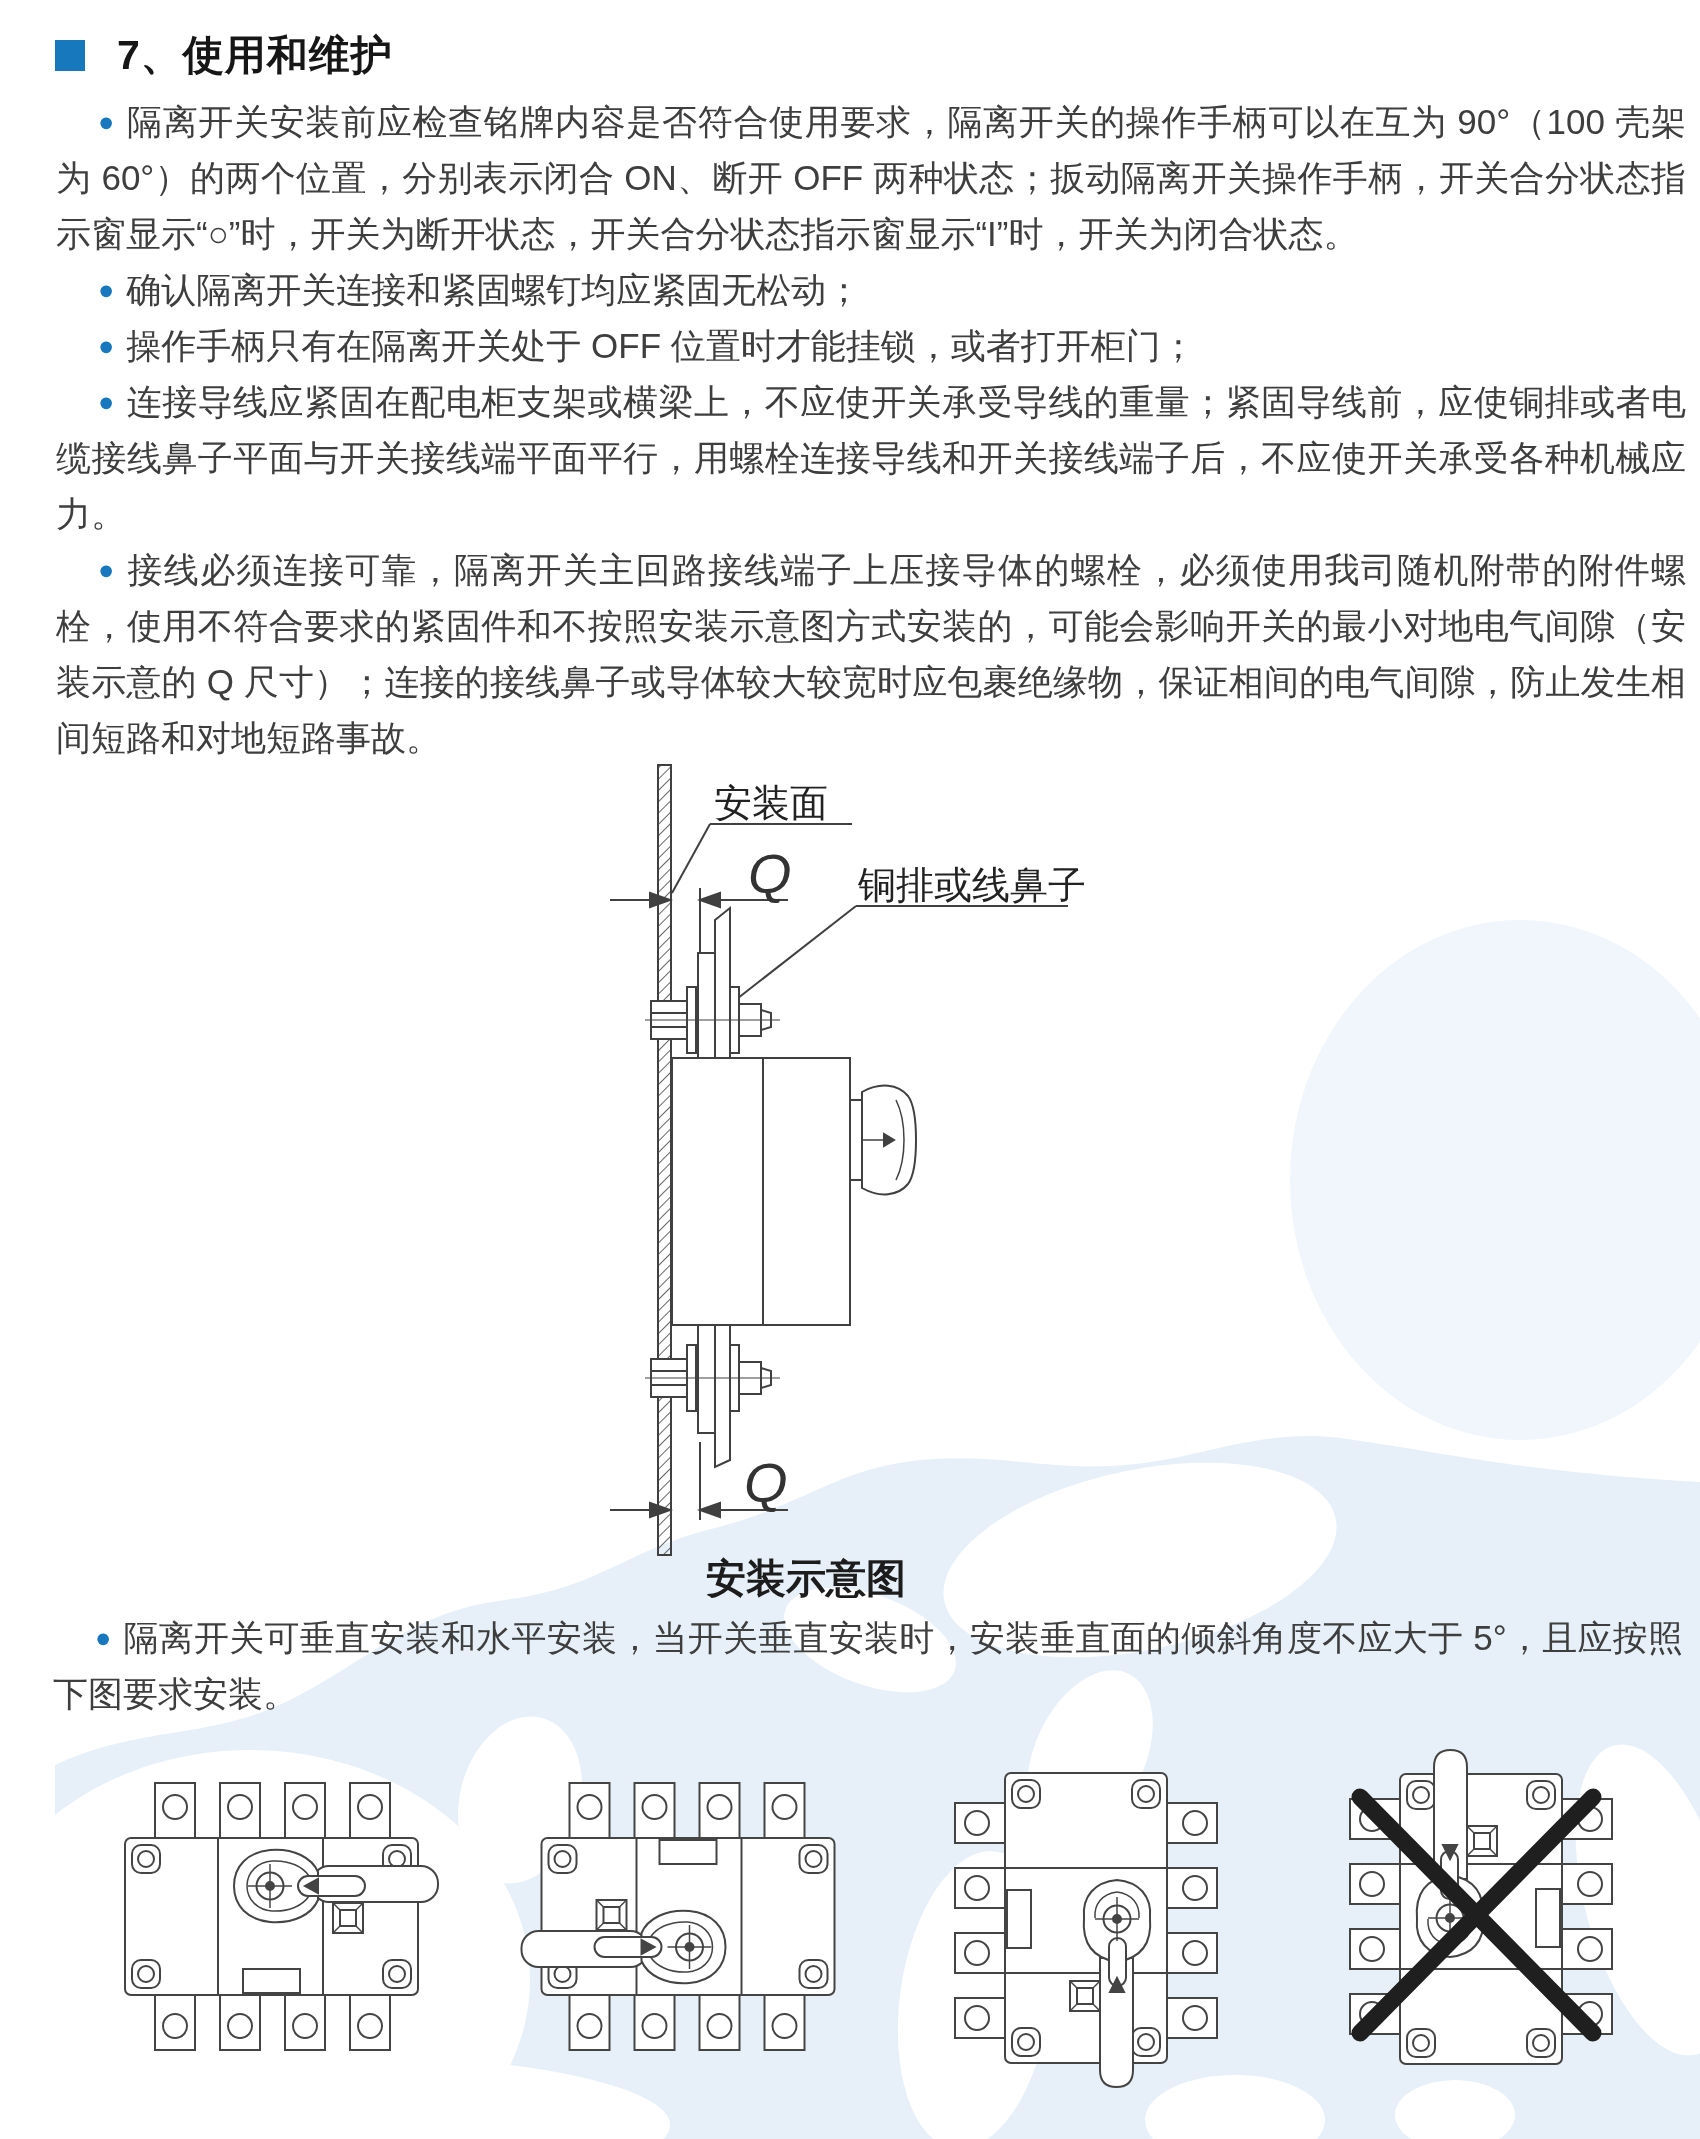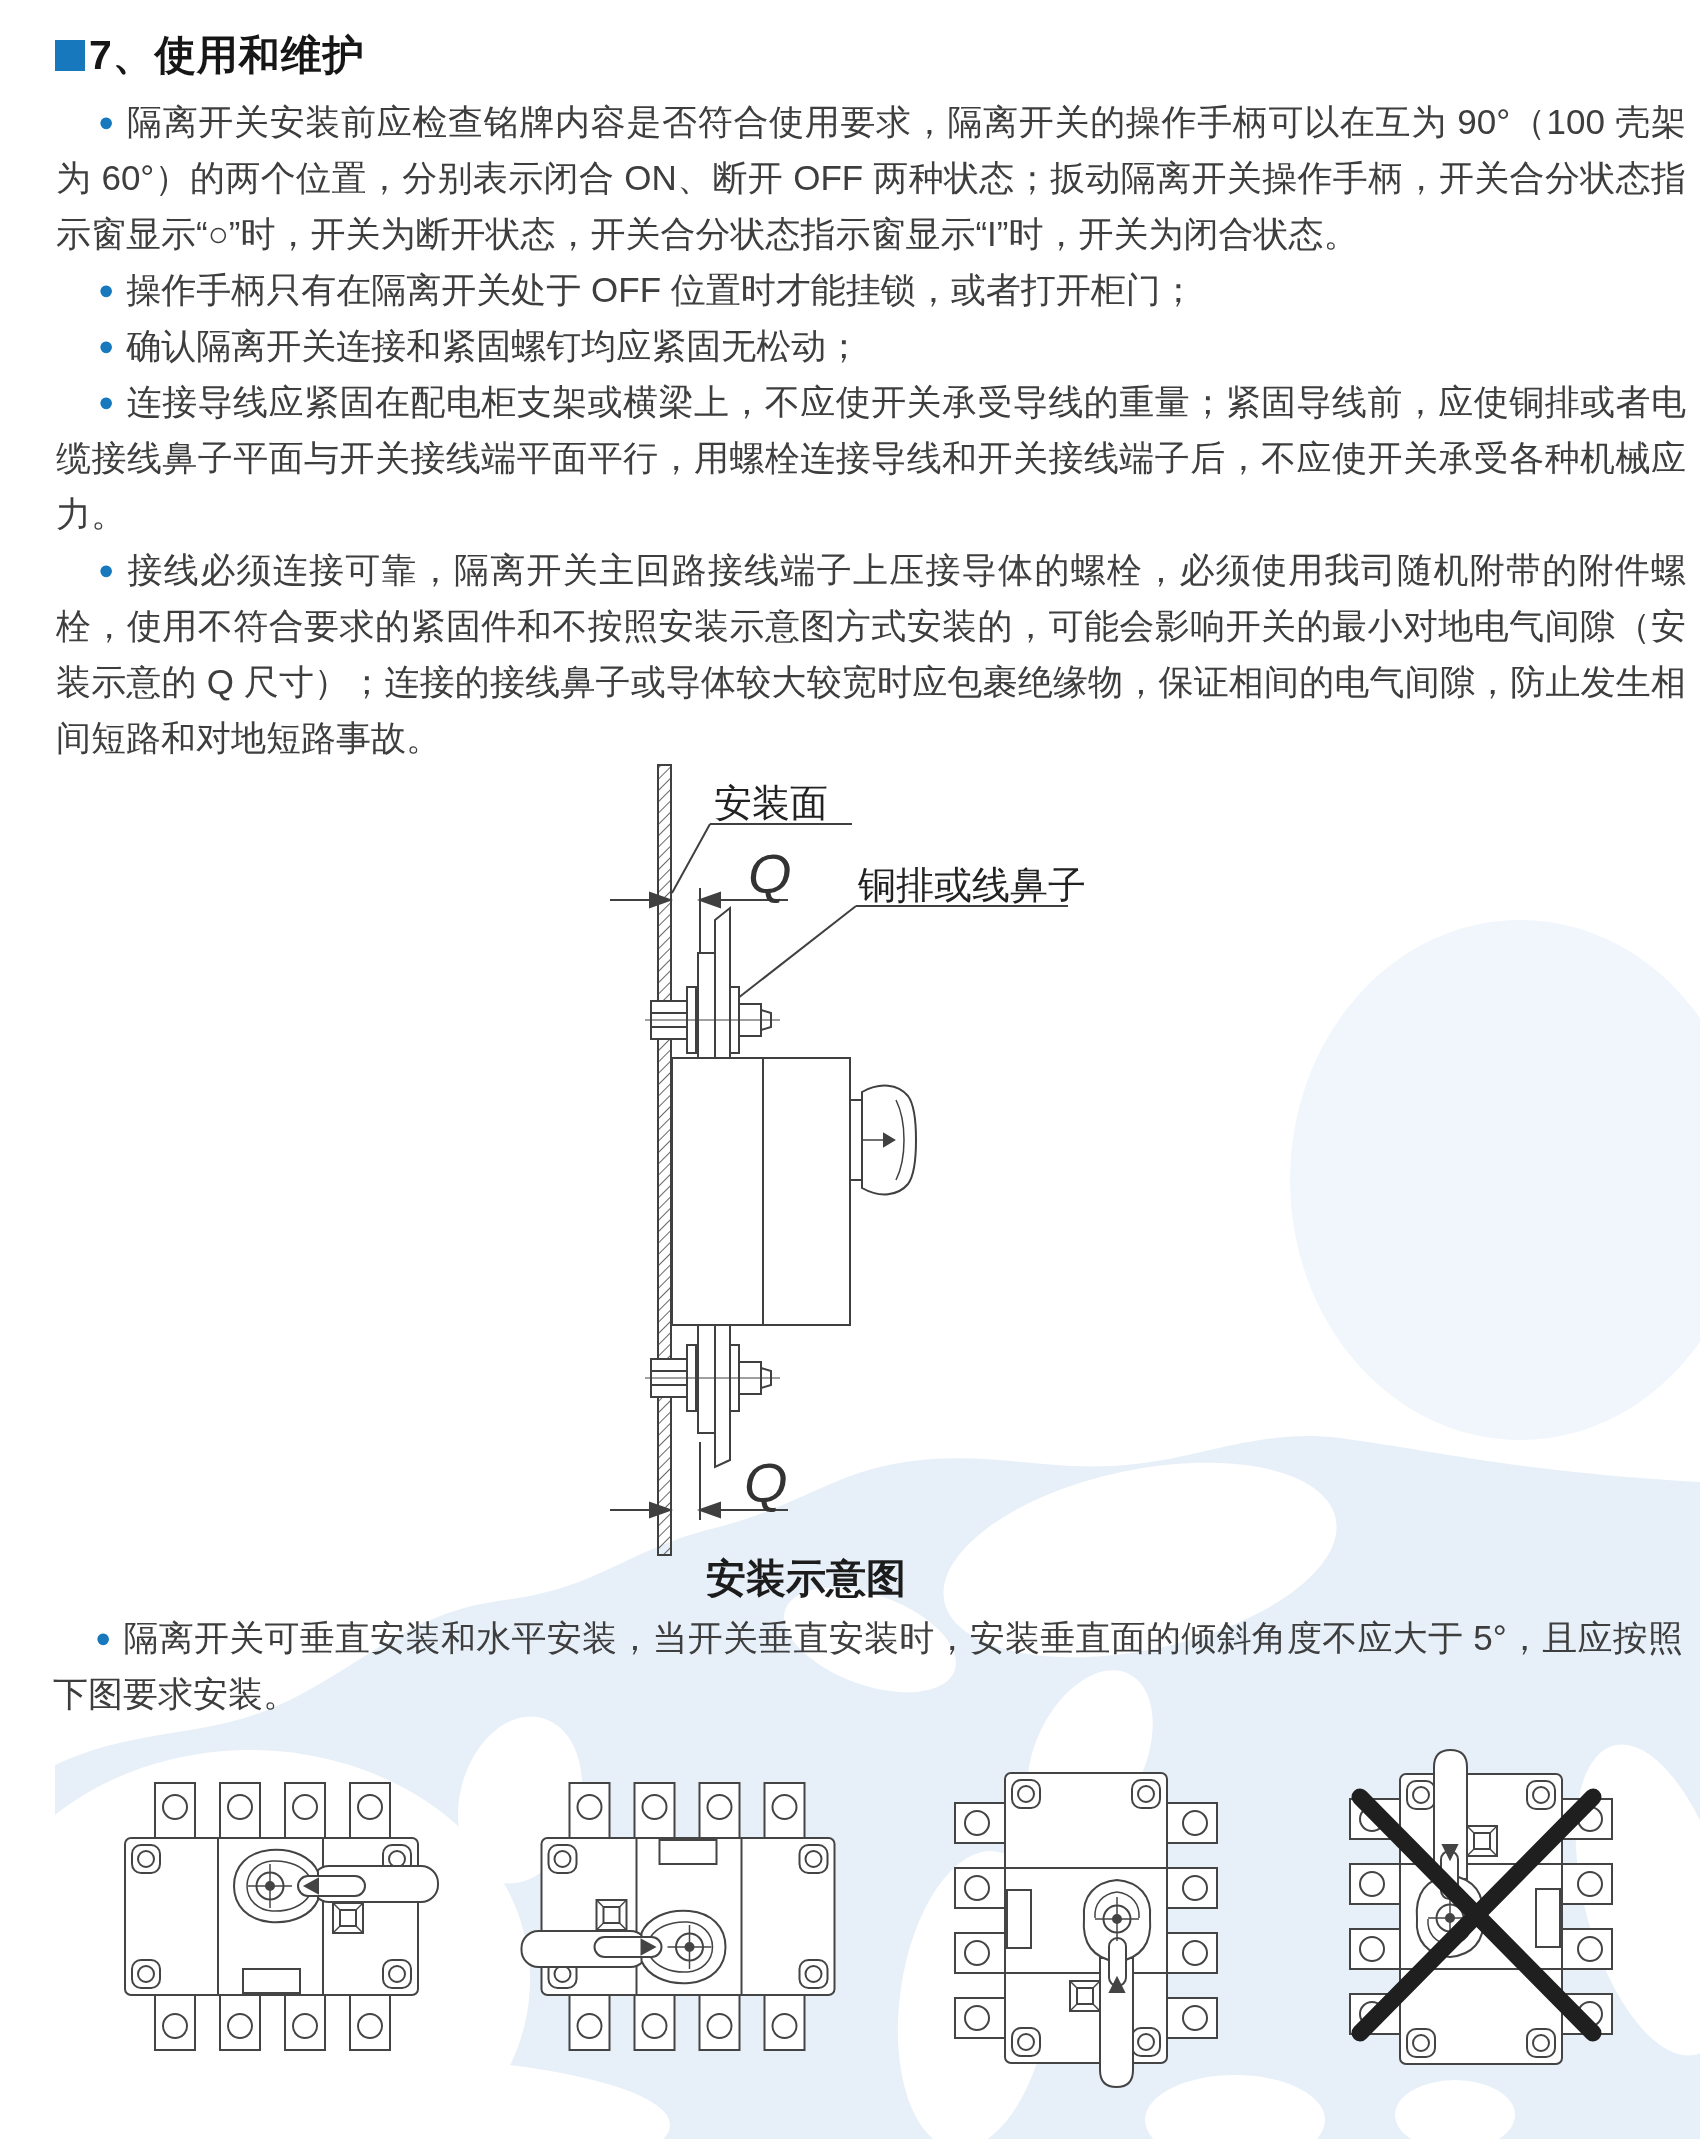--- a/index.html
+++ b/index.html
@@ -1,21 +1,21 @@
 <!DOCTYPE html>
 <html><head>
 <meta charset="utf-8">
 <style>
   html,body{margin:0;padding:0;background:#fff;}
   .page{
     position:relative;width:1700px;height:2139px;background:#ffffff;overflow:hidden;
     font-family:"Liberation Sans","DejaVu Sans",sans-serif;
   }
   .watermark{position:absolute;left:0;top:0;z-index:0;}
-  .header{position:absolute;left:55px;top:28px;display:flex;align-items:center;gap:4px;z-index:2;}
+  .header{position:absolute;left:55px;top:28px;display:flex;align-items:center;gap:32px;z-index:2;}
   .header .sq{width:30px;height:31px;background:#1878be;flex:0 0 auto;}
   .header h1{margin:0;font-size:41px;font-weight:bold;color:#161616;letter-spacing:1px;}
   .content{
     position:absolute;left:33px;top:94px;width:1630px;z-index:2;
     font-size:35px;line-height:56px;color:#3e3e3e;text-align:justify;text-justify:inter-ideograph;margin-left:23px;
   }
   .note{
     position:absolute;left:33px;top:1610px;width:1630px;z-index:2;
     font-size:35px;line-height:56px;color:#3e3e3e;text-align:justify;margin-left:20px;
   }
@@ -49,22 +49,22 @@
     </g>
   </svg>
 
   <div class="header">
     <span class="sq"></span>
     <h1>7、使用和维护</h1>
   </div>
 
   <div class="content">
     <p><span class="bullet">●</span><span>隔离开关安装前应检查铭牌内容是否符合使用要求，隔离开关的操作手柄可以在互为 90°（100 壳架为 60°）的两个位置，分别表示闭合 ON、断开 OFF 两种状态；扳动隔离开关操作手柄，开关合分状态指示窗显示“○”时，开关为断开状态，开关合分状态指示窗显示“I”时，开关为闭合状态。</span></p>
+    <p><span class="bullet">●</span><span>确认隔离开关连接和紧固螺钉均应紧固无松动；</span></p>
     <p><span class="bullet">●</span><span>操作手柄只有在隔离开关处于 OFF 位置时才能挂锁，或者打开柜门；</span></p>
-    <p><span class="bullet">●</span><span>确认隔离开关连接和紧固螺钉均应紧固无松动；</span></p>
     <p><span class="bullet">●</span><span>连接导线应紧固在配电柜支架或横梁上，不应使开关承受导线的重量；紧固导线前，应使铜排或者电缆接线鼻子平面与开关接线端平面平行，用螺栓连接导线和开关接线端子后，不应使开关承受各种机械应力。</span></p>
     <p><span class="bullet">●</span><span>接线必须连接可靠，隔离开关主回路接线端子上压接导体的螺栓，必须使用我司随机附带的附件螺栓，使用不符合要求的紧固件和不按照安装示意图方式安装的，可能会影响开关的最小对地电气间隙（安装示意的 Q 尺寸）；连接的接线鼻子或导体较大较宽时应包裹绝缘物，保证相间的电气间隙，防止发生相间短路和对地短路事故。</span></p>
   </div>
 
   <svg class="diagram" width="720" height="870" viewBox="400 735 720 870">
     <defs>
       <pattern id="hatch" width="8" height="8" patternUnits="userSpaceOnUse" patternTransform="rotate(45)">
         <line x1="0" y1="0" x2="0" y2="8" stroke="#404040" stroke-width="1.6"></line>
       </pattern>
     </defs>

